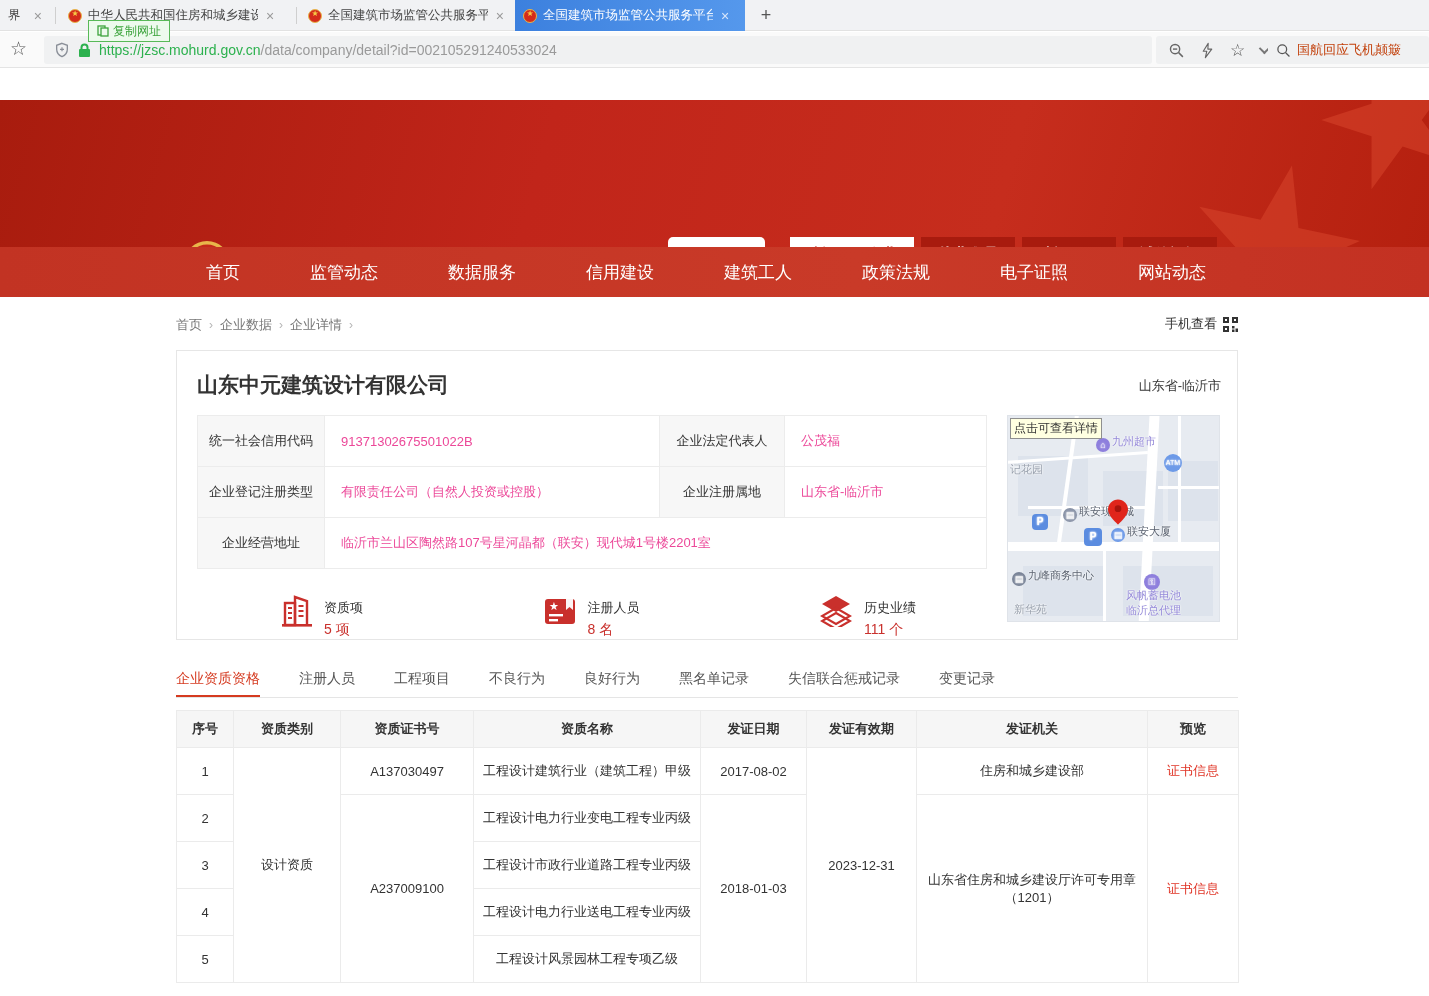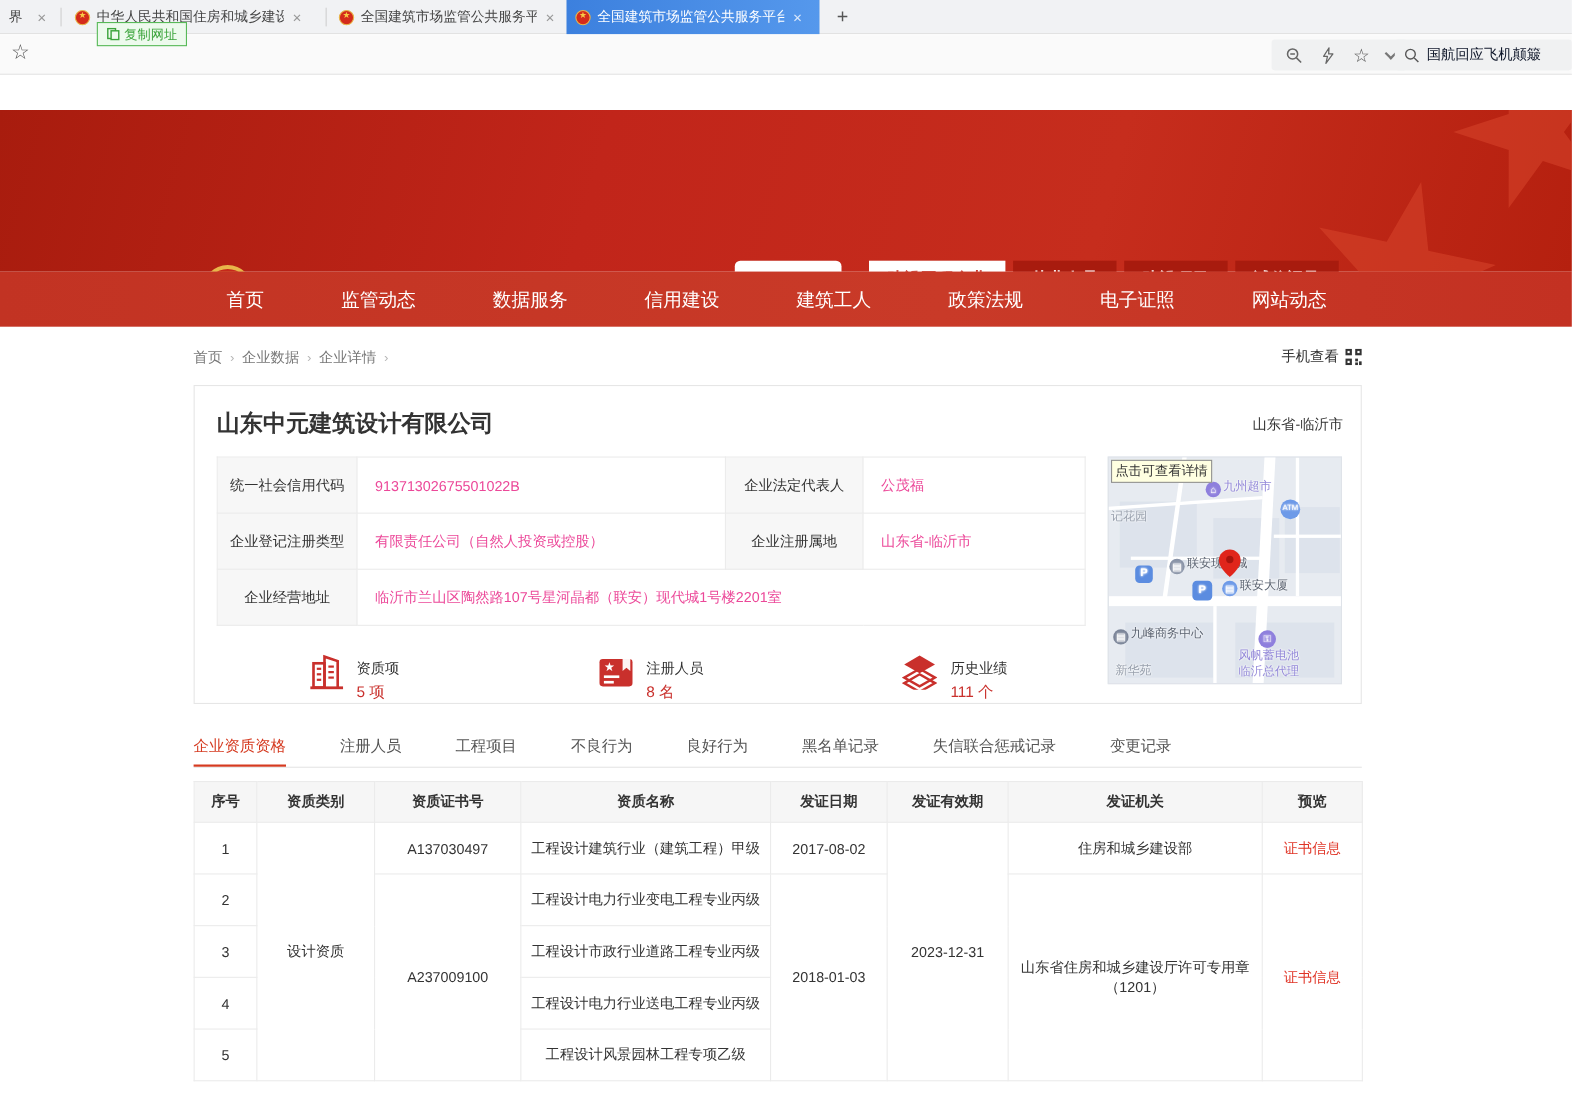--- a/index.html
+++ b/index.html
@@ -21,21 +21,21 @@
   .copy-tooltip { position:absolute; left:88px; top:20px; height:22px; background:#edfaed; border:1px solid #58b958; color:#3ca43c; font-size:12px; display:flex; align-items:center; padding:0 8px; z-index:5; }
   .copy-tooltip svg { margin-right:4px; }
 
   .toolbar { position:absolute; top:32px; left:0; width:1429px; height:36px; background:#fafafa; border-bottom:1px solid #e4e4e4; }
   .bookmark-star { position:absolute; left:10px; top:5px; font-size:19px; color:#555; }
   .urlfield { position:absolute; left:44px; top:4px; width:1108px; height:28px; background:#f0f1f2; border-radius:3px; display:flex; align-items:center; padding:0 10px; font-size:14px; }
   .urlfield .host { color:#2cb14e; }
   .urlfield .path { color:#9a9a9a; }
   .url-icons { position:absolute; left:1156px; top:4px; height:28px; display:flex; align-items:center; gap:14px; background:#f0f1f2; border-radius:3px; padding:0 12px; }
   .chevron-down { width:8px; height:8px; border-right:2px solid #777; border-bottom:2px solid #777; transform:rotate(45deg) translateY(-2px); }
-  .quicksearch { position:absolute; left:1268px; top:4px; width:161px; height:28px; background:#f0f1f2; border-radius:3px; display:flex; align-items:center; padding:0 8px; font-size:13px; color:#0f172a; gap:6px; }
+  .quicksearch { position:absolute; left:1268px; top:4px; width:161px; height:28px; background:#f0f1f2; border-radius:3px; display:flex; align-items:center; padding:0 8px; font-size:13px; color:#c2410c; gap:6px; }
 
   
   .site-header { position:absolute; top:100px; left:0; width:1429px; height:147px;
     background:linear-gradient(105deg,#a81c0e,#c1251a 38%,#c62d1d 70%,#b5200f); overflow:hidden; }
   .site-nav { position:absolute; top:247px; left:0; width:1429px; height:50px;
     background:linear-gradient(90deg,#c23323,#c93a28 60%,#c33122); overflow:hidden; }
   .deco-star { position:absolute; opacity:.55; }
   .emblem { position:absolute; left:182px; top:139px; }
   .brand { position:absolute; left:246px; top:146px; color:#fff; }
   .brand-top { font-size:13.5px; font-weight:bold; letter-spacing:1px; }
@@ -77,21 +77,21 @@
   .road { position:absolute; background:#fff; }
   .map-tip { position:absolute; left:2px; top:2px; background:#ffffe1; border:1px solid #8f8f8f; font-size:12px; color:#333; padding:1px 3px; z-index:4; }
   .poi { position:absolute; font-size:11px; white-space:nowrap; text-shadow:0 0 2px #fff,0 0 2px #fff; z-index:2; }
   .poi-ic { display:inline-block; width:14px; height:14px; border-radius:50%; color:#fff; font-size:9px; text-align:center; line-height:14px; vertical-align:-3px; margin-right:2px; }
   .purple { background:#8e7fdd; } .blue { background:#6d9ae8; }
   .p-ic { display:inline-block; width:14px; height:14px; border-radius:4px; background:#5b8ce0; color:#fff; font-size:10px; font-weight:bold; text-align:center; line-height:14px; }
   .pin { position:absolute; z-index:3; }
   .gray-label { color:#98a0ad; } .dark-label { color:#5a6270; } .purple-label { color:#9388d8; }
 
   
-  .detail-tabs { position:absolute; left:176px; top:665px; width:1062px; height:33px; border-bottom:1px solid #e5e5e5; display:flex; gap:49px; }
+  .detail-tabs { position:absolute; left:176px; top:665px; width:1062px; height:33px; border-bottom:1px solid #e5e5e5; display:flex; gap:39px; }
   .dtab { font-size:14px; color:#555; line-height:26px; cursor:pointer; }
   .dtab.active { color:#d53a20; border-bottom:2px solid #d53a20; padding-bottom:5px; }
 
   
   .qual-table { position:absolute; left:176px; top:710px; width:1062px; border-collapse:collapse; table-layout:fixed; }
   .qual-table th { background:#f6f6f6; height:37px; font-size:13px; color:#333; font-weight:bold; border:1px solid #ebebeb; }
   .qual-table td { height:47px; font-size:13px; color:#333; text-align:center; border:1px solid #ebebeb; background:#fff; padding:2px 8px; }
   .cert-link { color:#e03527; cursor:pointer; }
 
   .icon16 { width:17px; height:17px; }
@@ -128,20 +128,32 @@
       <svg class="copy-icon" width="12" height="12" viewBox="0 0 12 12">
           <rect x="1" y="1" width="7" height="9" fill="none" stroke="#3ca43c" stroke-width="1.3"></rect>
           <rect x="4" y="3" width="7" height="8" fill="#edfaed" stroke="#3ca43c" stroke-width="1.3"></rect>
         </svg>
       <span>复制网址</span>
     </div>
   </div>
 
   <div class="toolbar">
     <span class="bookmark-star">☆</span>
+    <div class="urlfield">
+      <svg width="16" height="16" viewBox="0 0 24 24" style="margin-right:8px;">
+          <path d="M12 2l8 3v6c0 5-3.5 9.3-8 11-4.5-1.7-8-6-8-11V5z" fill="none" stroke="#8a8f98" stroke-width="2"></path>
+          <path d="M12 8v6M9 11h6" stroke="#8a8f98" stroke-width="1.8" fill="none"></path>
+        </svg>
+      <svg width="13" height="15" viewBox="0 0 13 15" style="margin-right:8px;">
+          <rect x="1" y="6" width="11" height="8" rx="1" fill="#2cb14e"></rect>
+          <path d="M3.5 6V4.5a3 3 0 016 0V6" fill="none" stroke="#2cb14e" stroke-width="2"></path>
+        </svg>
+      <span class="host">https://jzsc.mohurd.gov.cn</span>
+        <span class="path">/data/company/detail?id=002105291240533024</span>
+    </div>
     <div class="url-icons">
       <svg class="icon16" viewBox="0 0 24 24">
           <circle cx="10" cy="10" r="6.5" fill="none" stroke="#666" stroke-width="2"></circle>
           <path d="M15 15l6 6" stroke="#666" stroke-width="2"></path>
           <path d="M7 10h6" stroke="#666" stroke-width="2"></path>
         </svg>
       <svg class="icon16" viewBox="0 0 24 24">
           <path d="M13 2L6 13h5l-2 9 9-12h-5.5z" fill="none" stroke="#666" stroke-width="1.6" stroke-linejoin="round"></path>
         </svg>
       <span style="font-size:17px;color:#555;line-height:1;">☆</span>

